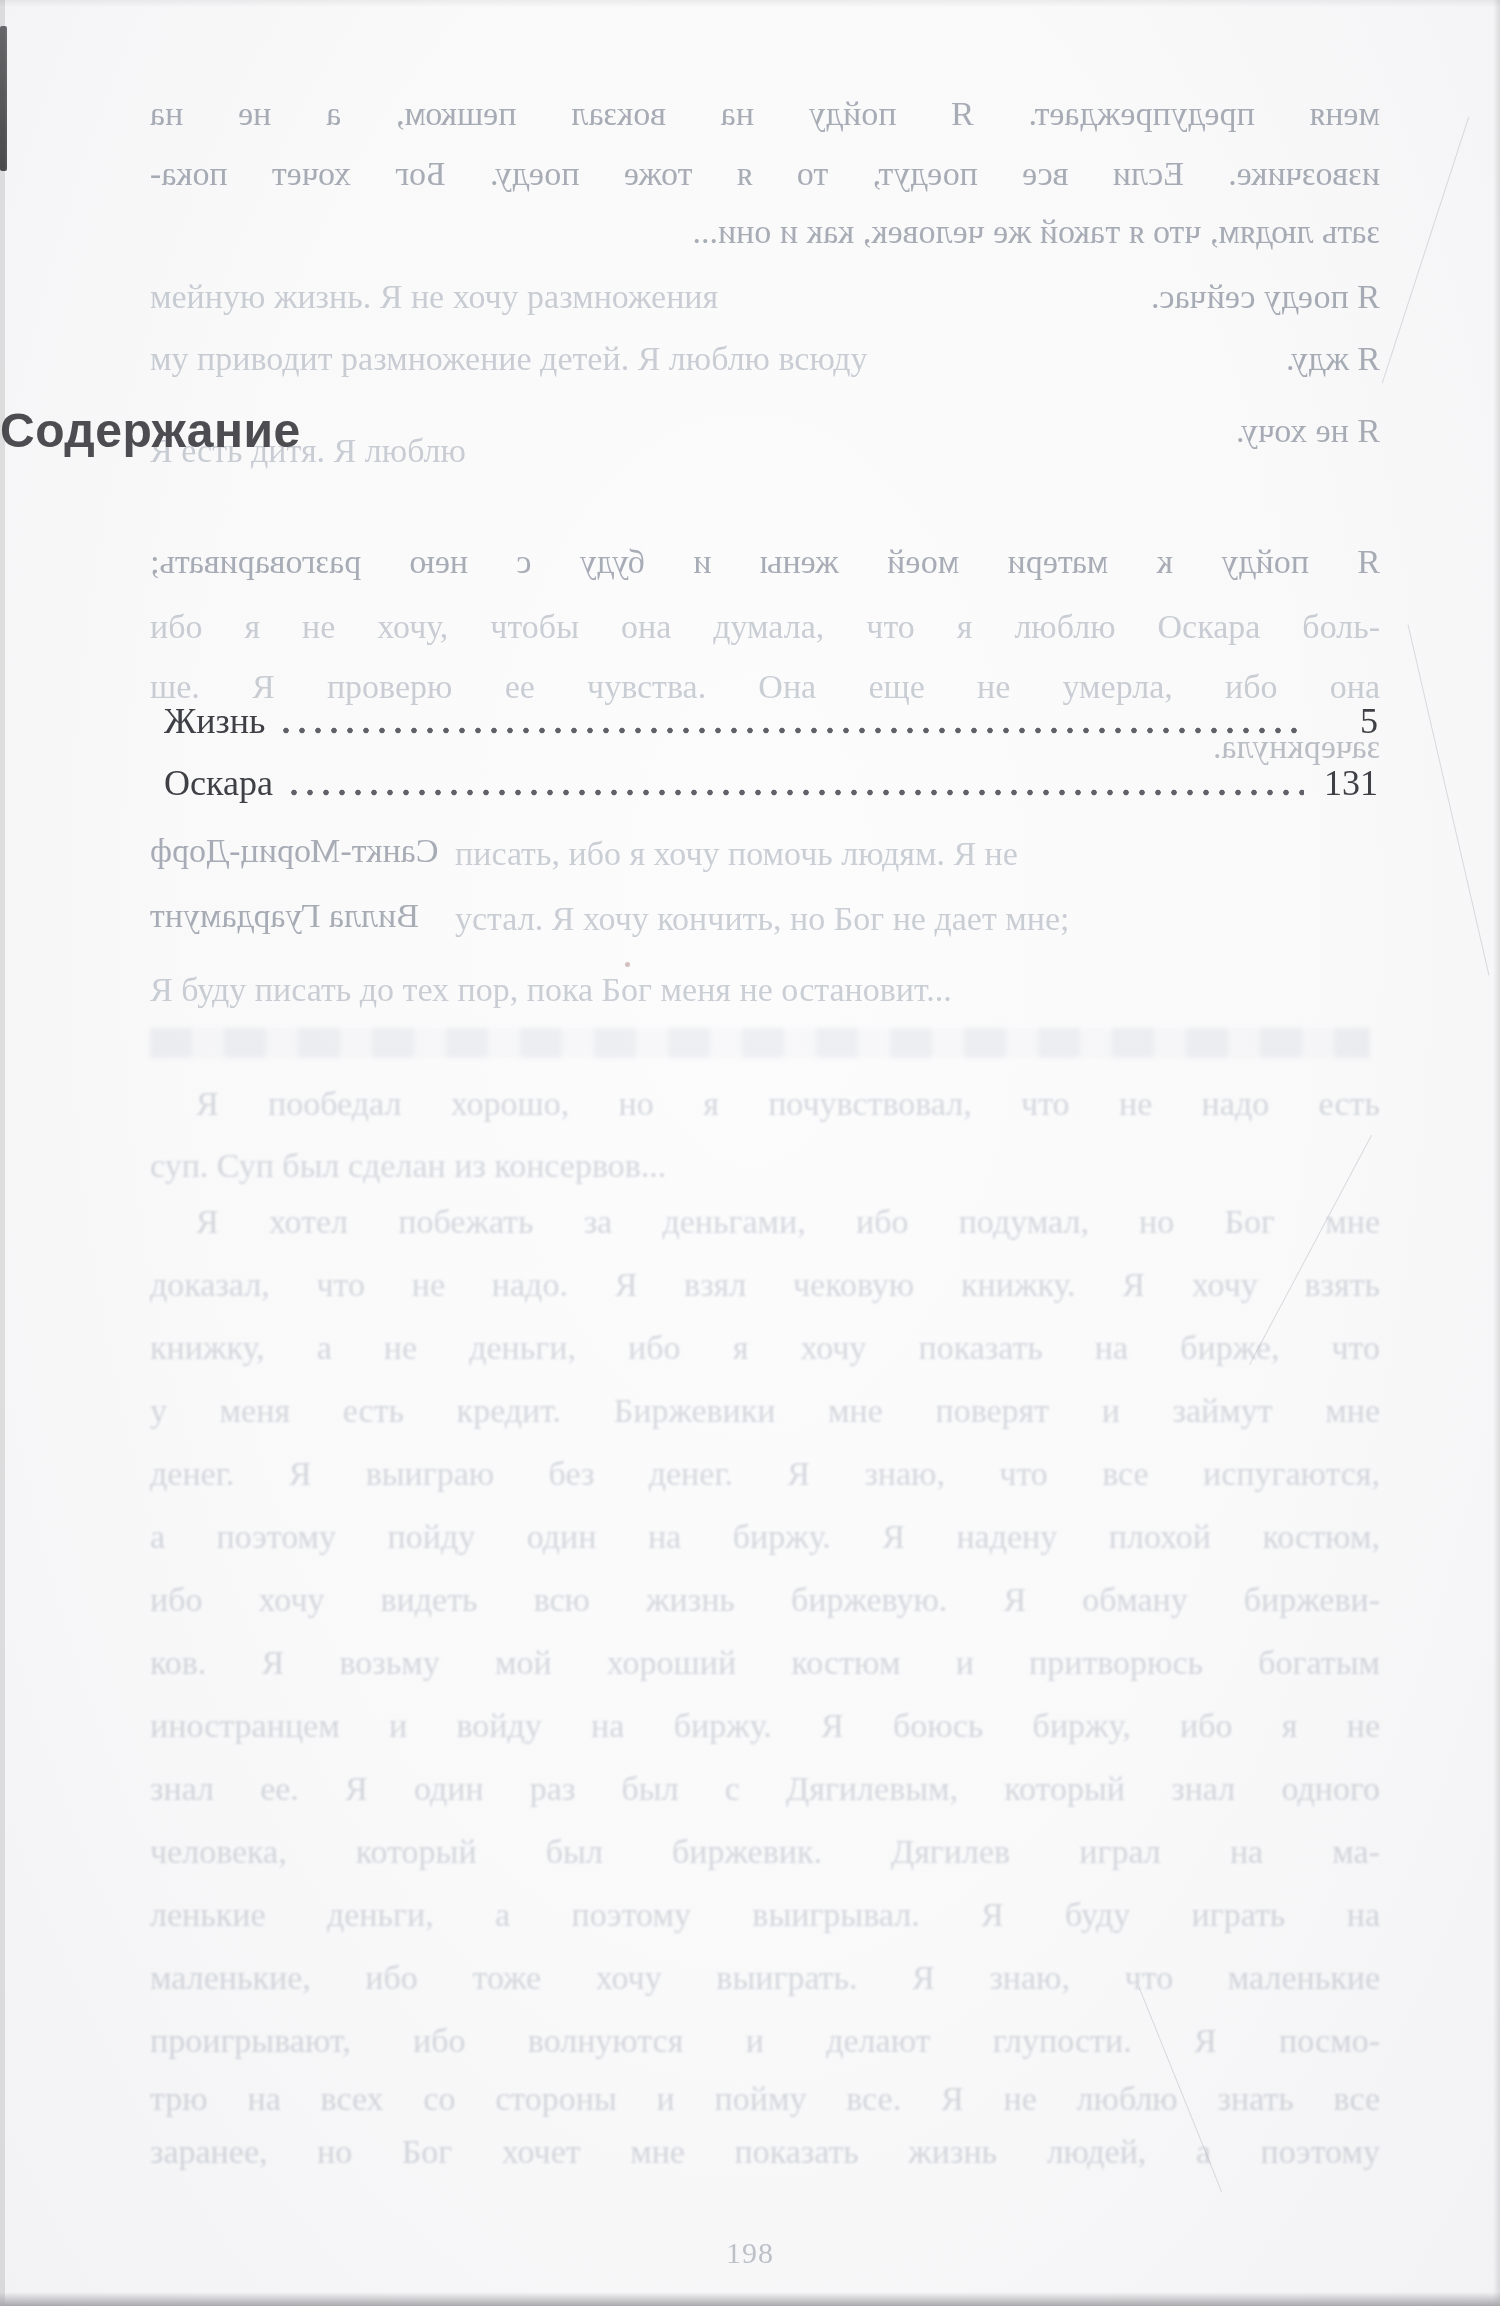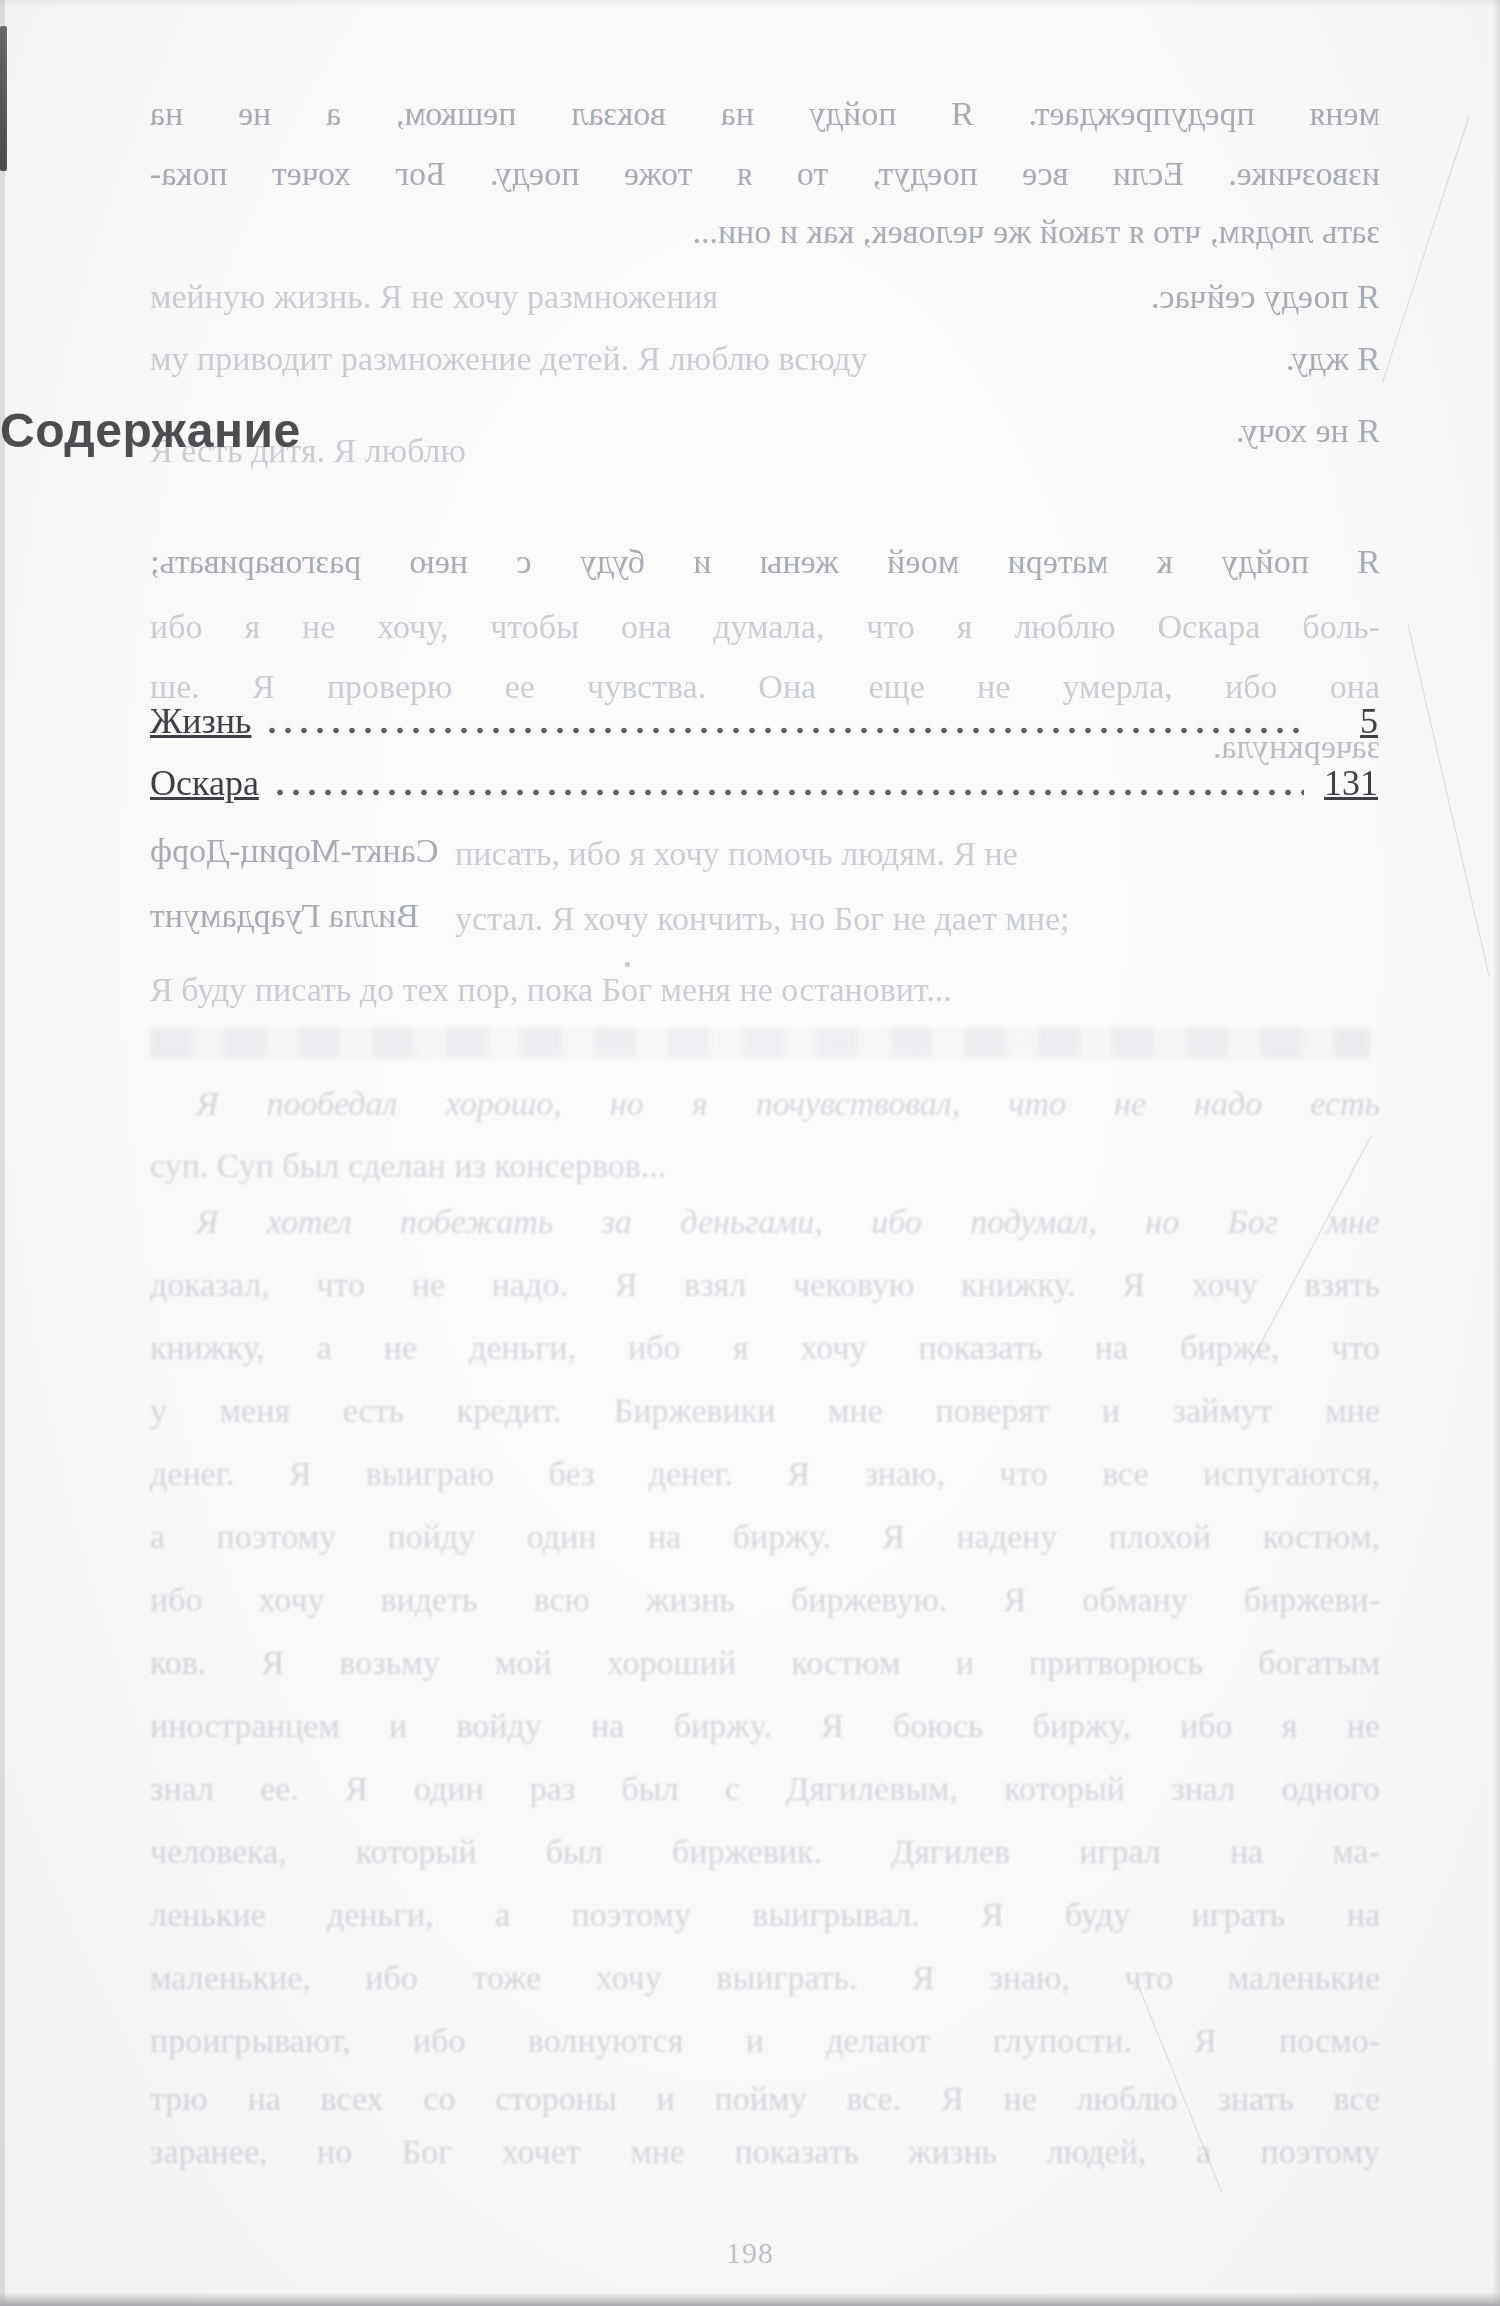--- a/index.html
+++ b/index.html
@@ -23,41 +23,41 @@
   
   .gline{
     position:absolute;left:150px;right:120px;
     font-size:34px;line-height:1.1;white-space:nowrap;
   }
   .faint{color:rgba(106,117,136,.34);filter:blur(.6px);}
   .fainter{color:rgba(106,117,136,.26);filter:blur(.8px);}
   .mir{color:rgba(90,99,116,.52);transform:scaleX(-1);filter:blur(.5px);}
   .mir2{color:rgba(90,99,116,.40);transform:scaleX(-1);filter:blur(.7px);}
   .just{text-align:justify;text-align-last:justify;}
-  .indent{text-indent:46px;font-style:italic;}
+  .indent{text-indent:46px;}
   .frag-right{left:auto;right:120px;}
   .frag-left{right:auto;left:150px;}
   .smudge{
     position:absolute;left:150px;right:130px;top:1028px;height:30px;
     background:repeating-linear-gradient(90deg,
       rgba(120,130,146,.10) 0 42px, rgba(120,130,146,.03) 42px 74px);
     filter:blur(2.5px);
   }
   
   #heading{
     position:absolute;left:0;right:0;top:403px;
     text-align:left;
     font-family:"Liberation Sans", sans-serif;
     font-weight:bold;font-size:48px;letter-spacing:.5px;
     color:#4d4c50;
   }
   .tocrow{
-    position:absolute;left:150px;right:122px;
+    position:absolute;left:164px;right:122px;
     display:flex;align-items:flex-start;
-    font-size:36px;color:#3e4046;text-decoration:underline;
+    font-size:36px;color:#3e4046;
   }
   .tocrow .title{flex:0 0 auto;}
   .leader{
     flex:1 1 auto;align-self:flex-end;height:9px;
     margin:0 16px 7px 18px;
     background-image:radial-gradient(circle at 3px 4.5px, rgba(62,64,72,.82) 2.4px, transparent 3.2px);
     background-size:16px 9px;background-repeat:repeat-x;
   }
   .pagenum{flex:0 0 auto;min-width:58px;text-align:right;}
   #folio{

